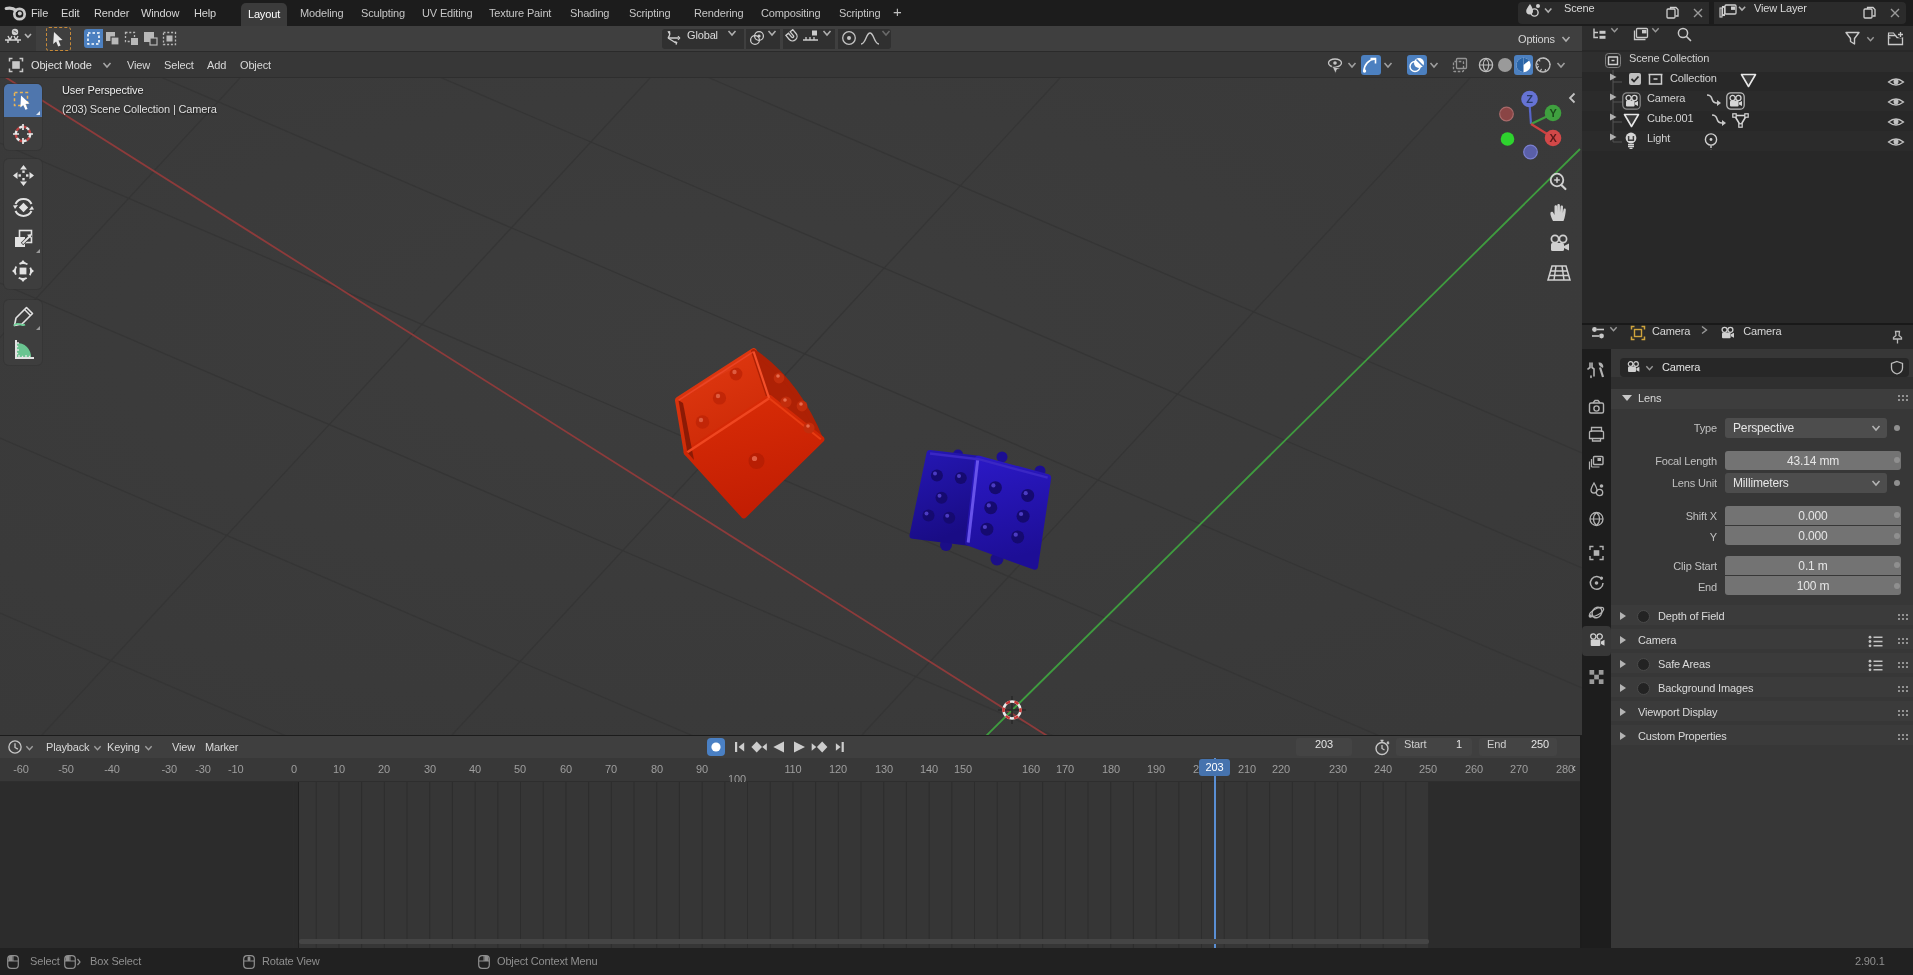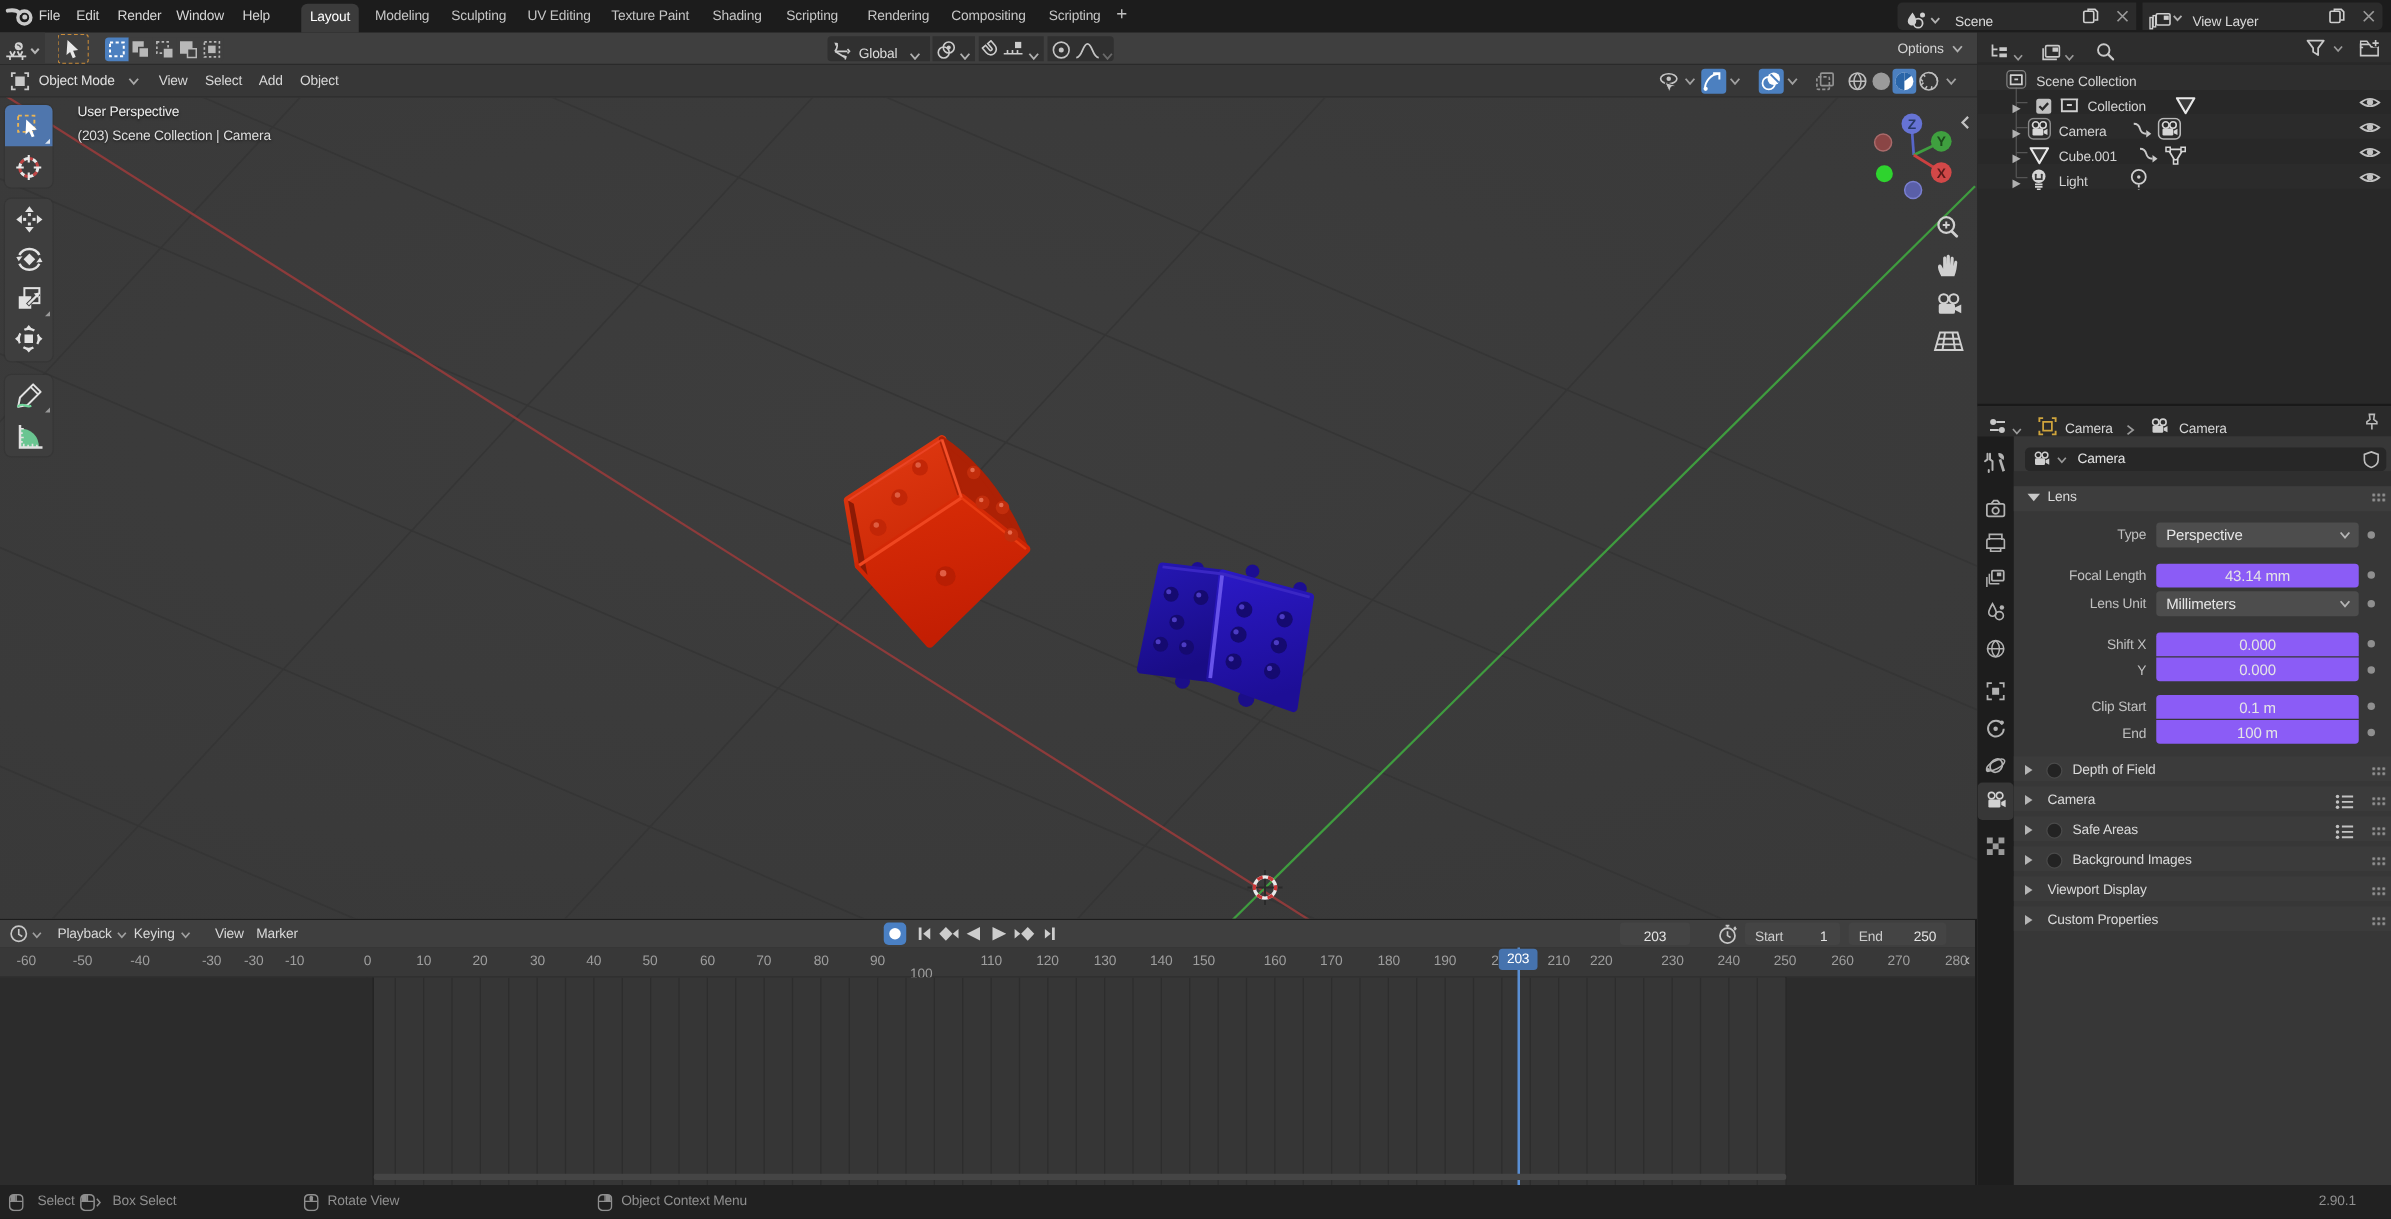--- a/index.html
+++ b/index.html
@@ -1,17 +1,17 @@
 <!DOCTYPE html>
 <html><head><meta charset="utf-8"><style>
 *{margin:0;padding:0;box-sizing:border-box}
 html,body{width:1913px;height:975px;overflow:hidden;background:#1c1c1c}
 body{font-family:"Liberation Sans",sans-serif;font-size:11px;letter-spacing:-0.15px;color:#d6d6d6;position:relative}
 .f{position:absolute}
-.ctr{display:flex;align-items:flex-end}
+.ctr{display:flex;align-items:flex-start}
 svg{display:block}
 .fld{background:#4f4f4f;border-radius:3px;color:#e4e4e4}
 </style></head>
 <body>
 
 <div class="f" style="left:0;top:0;width:1913px;height:26px;background:#1c1c1c">
 
   <svg class="f" style="left:4px;top:3px" width="26" height="20" viewBox="0 0 26 20">
     <circle cx="15.5" cy="11" r="5.2" fill="none" stroke="#c9c9c9" stroke-width="2.7"></circle>
     <circle cx="15.8" cy="10.6" r="2" fill="#c9c9c9"></circle>
@@ -570,21 +570,21 @@
     <span class="f" style="left:546px;top:5px;width:40px;text-align:center">60</span>
     <span class="f" style="left:591px;top:5px;width:40px;text-align:center">70</span>
     <span class="f" style="left:637px;top:5px;width:40px;text-align:center">80</span>
     <span class="f" style="left:682px;top:5px;width:40px;text-align:center">90</span>
     <span class="f" style="left:728px;top:15px;width:40px;text-align:left">100</span>
     <span class="f" style="left:773px;top:5px;width:40px;text-align:center">110</span>
     <span class="f" style="left:818px;top:5px;width:40px;text-align:center">120</span>
     <span class="f" style="left:864px;top:5px;width:40px;text-align:center">130</span>
     <span class="f" style="left:909px;top:5px;width:40px;text-align:center">140</span>
     <span class="f" style="left:954px;top:5px;width:40px;">150</span>
-    <span class="f" style="left:1000px;top:5px;width:40px;text-align:center">160</span>
+    <span class="f" style="left:1000px;top:5px;width:40px;text-align:right">160</span>
     <span class="f" style="left:1045px;top:5px;width:40px;text-align:center">170</span>
     <span class="f" style="left:1091px;top:5px;width:40px;text-align:center">180</span>
     <span class="f" style="left:1136px;top:5px;width:40px;text-align:center">190</span>
     <span class="f" style="left:1182px;top:5px;width:40px;text-align:center">200</span>
     <span class="f" style="left:1227px;top:5px;width:40px;text-align:center">210</span>
     <span class="f" style="left:1272px;top:5px;width:40px;text-align:left">220</span>
     <span class="f" style="left:1318px;top:5px;width:40px;text-align:center">230</span>
     <span class="f" style="left:1363px;top:5px;width:40px;text-align:center">240</span>
     <span class="f" style="left:1408px;top:5px;width:40px;text-align:center">250</span>
     <span class="f" style="left:1454px;top:5px;width:40px;text-align:center">260</span>
@@ -895,21 +895,21 @@
       <g transform="translate(14.5,328)" fill="#9a9a9a">
         <rect x="-7" y="-7" width="4.7" height="4.7"></rect>
           <rect x="2.3" y="-7" width="4.7" height="4.7"></rect>
         <rect x="-2.3" y="-2.3" width="4.7" height="4.7"></rect>
         <rect x="-7" y="2.3" width="4.7" height="4.7"></rect>
           <rect x="2.3" y="2.3" width="4.7" height="4.7"></rect>
       </g>
     </svg>
     <style>
       .plabel{position:absolute;width:100px;left:35px;text-align:right;color:#c0c0c0}
-      .pfield{position:absolute;left:143px;width:162px;height:16px;background:#8b5cf6;border-radius:3px;color:#e6e6e6;display:flex;align-items:center;justify-content:center;font-size:12px}
+      .pfield{position:absolute;left:143px;width:176px;height:16px;background:#737373;border-radius:3px;color:#e6e6e6;display:flex;align-items:center;justify-content:center;font-size:12px}
       .pdd{position:absolute;left:143px;width:162px;height:16px;background:#4d4d4d;border-radius:3px;color:#e6e6e6;display:flex;align-items:center;font-size:12px}
       .adot{position:absolute;left:312px;width:6px;height:6px;border-radius:50%;background:#8f8f8f}
       .ddots{position:absolute;right:4px;width:12px;height:8px;opacity:.6;background-image:radial-gradient(#cdcdcd 1px,transparent 1.3px);background-size:4px 4px}
       .tri{width:0;height:0;border-top:4.5px solid transparent;border-bottom:4.5px solid transparent;border-left:6px solid #b4b4b4;position:absolute;left:38px}
       .ptxt{position:absolute;color:#dadada}
       .ptog{position:absolute;left:55px;width:13px;height:13px;border-radius:50%;background:#232323;border:1px solid #4a4a4a}
       .plist{position:absolute;left:286px;width:16px;height:13px}
     </style>
 
     <div class="f" style="left:38px;top:33px;width:289px;height:19px;background:#272727;border-radius:4px">

